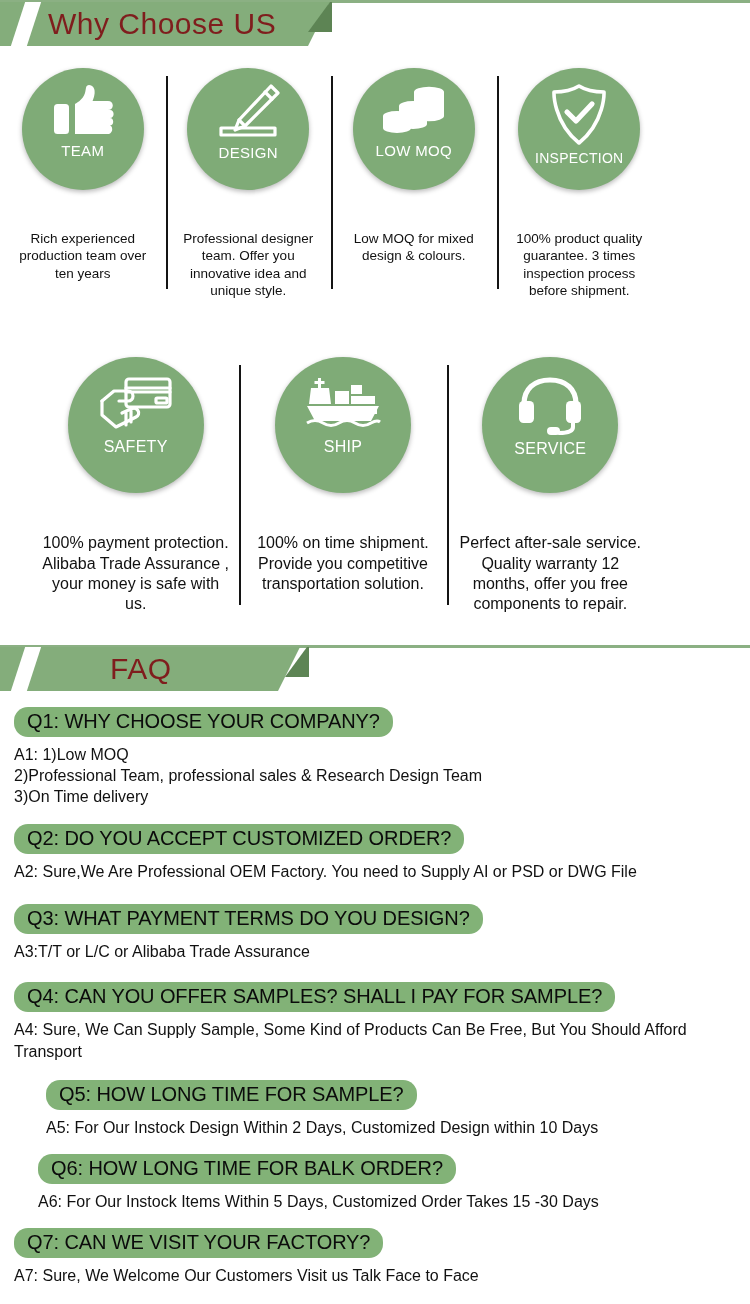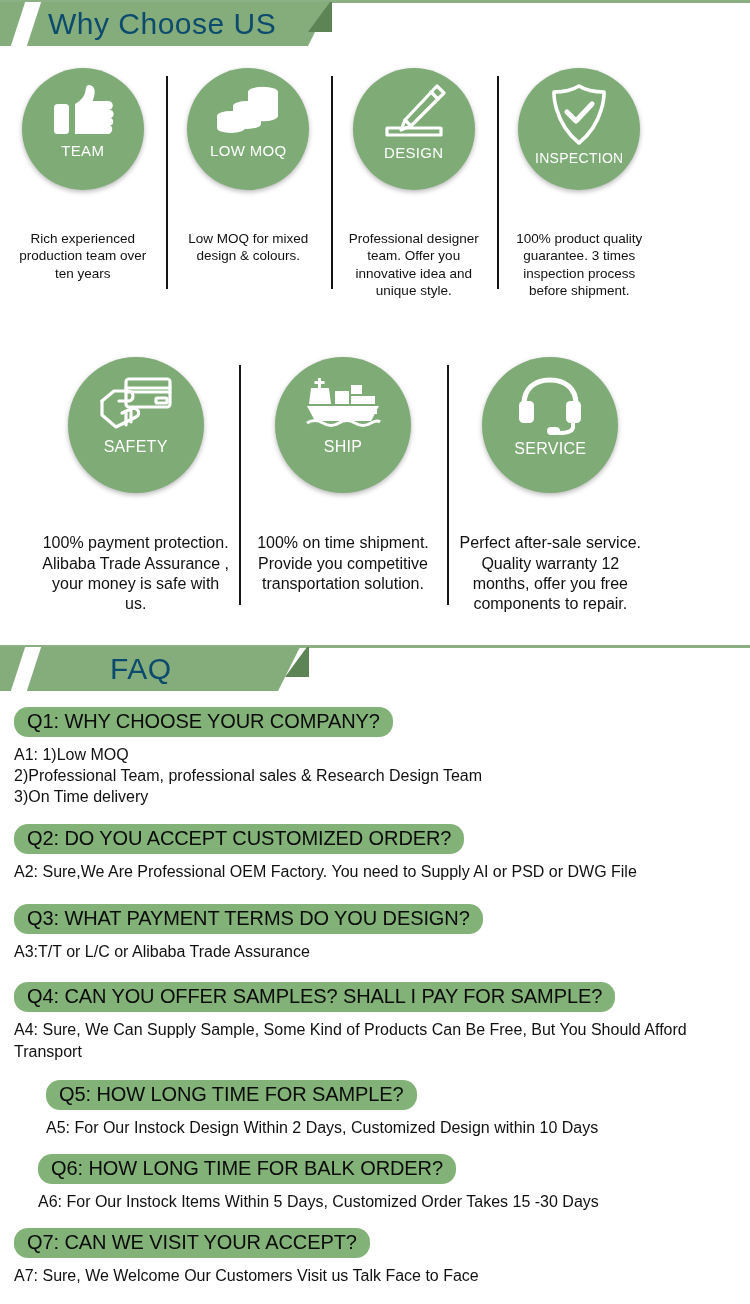--- a/index.html
+++ b/index.html
@@ -53,21 +53,21 @@
   .banner-slash {
     position: absolute;
     top: 2px;
     left: 18px;
     width: 16px;
     height: 44px;
     background: #ffffff;
     transform: skewX(-18deg);
   }
   .banner-text {
-    color: #0c4a6e;
+    color: #7f1d1d;
     font-size: 30px;
     font-weight: 400;
     letter-spacing: 0.5px;
     white-space: nowrap;
   }
 
   #why-banner .banner-body { width: 330px; }
   #why-banner .banner-fold { left: 308px; clip-path: polygon(22px 0, 100% 0, 100% 100%, 0 100%); }
   #why-banner .banner-text { margin-left: 48px; }
 
@@ -194,20 +194,35 @@
 
       <div class="feat-cell">
         <div class="circle">
           <svg width="62" height="54" viewBox="0 0 62 54">
             <rect x="2" y="20" width="15" height="30" rx="3.5" fill="#ffffff"></rect>
             <path d="M23 50 L23 20 C23 20 31 16 33 9 C34.2 4.6 33.6 1 37 1 C41 1 43.2 4.6 42.6 9.5 C42.2 13 40.6 17 40.6 17 L56 17 C59 17 60.8 19 60.8 21.5 C60.8 24 59 26 56 26 L58 26 C60.4 26 61.6 27.8 61.6 30 C61.6 32.2 60.4 34 58 34 C60 34 61.2 35.6 61.2 37.8 C61.2 40 60 41.6 57.6 41.6 C59.2 41.6 60.2 43.2 60.2 45.2 C60.2 47.6 58.6 50 55.6 50 Z" fill="#ffffff"></path>
           </svg>
           <span class="circle-label">TEAM</span>
         </div>
         <div class="feat-desc">Rich experienced production team over ten years</div>
+      </div>
+
+      <div class="feat-cell">
+        <div class="circle">
+          <svg width="66" height="56" viewBox="0 0 66 56">
+            <g fill="none" stroke="#ffffff" stroke-width="3.2" stroke-linejoin="round" stroke-linecap="round">
+              <path d="M56 2 L63 9 L30 42 L20 46 L24 36 Z"></path>
+              <path d="M50 8 L57 15"></path>
+              <path d="M24 36 L30 42"></path>
+              <path d="M6 44 L60 44 L60 51 L6 51 Z"></path>
+            </g>
+          </svg>
+          <span class="circle-label">DESIGN</span>
+        </div>
+        <div class="feat-desc">Professional designer team. Offer you innovative idea and unique style.</div>
       </div>
 
       <div class="feat-cell">
         <div class="circle">
           <svg width="64" height="54" viewBox="0 0 64 54">
             <g fill="#ffffff">
               <ellipse cx="47" cy="8" rx="15" ry="5.2"></ellipse>
               <rect x="32" y="8" width="30" height="6"></rect>
               <ellipse cx="47" cy="14" rx="15" ry="5.2"></ellipse>
               <rect x="32" y="14" width="30" height="6"></rect>
@@ -228,35 +243,20 @@
               <ellipse cx="15" cy="32" rx="14" ry="5"></ellipse>
               <rect x="1" y="32" width="28" height="6"></rect>
               <ellipse cx="15" cy="38" rx="14" ry="5"></ellipse>
               <rect x="1" y="38" width="28" height="6"></rect>
               <ellipse cx="15" cy="44" rx="14" ry="5"></ellipse>
             </g>
           </svg>
           <span class="circle-label">LOW MOQ</span>
         </div>
         <div class="feat-desc">Low MOQ for mixed design &amp; colours.</div>
-      </div>
-
-      <div class="feat-cell">
-        <div class="circle">
-          <svg width="66" height="56" viewBox="0 0 66 56">
-            <g fill="none" stroke="#ffffff" stroke-width="3.2" stroke-linejoin="round" stroke-linecap="round">
-              <path d="M56 2 L63 9 L30 42 L20 46 L24 36 Z"></path>
-              <path d="M50 8 L57 15"></path>
-              <path d="M24 36 L30 42"></path>
-              <path d="M6 44 L60 44 L60 51 L6 51 Z"></path>
-            </g>
-          </svg>
-          <span class="circle-label">DESIGN</span>
-        </div>
-        <div class="feat-desc">Professional designer team. Offer you innovative idea and unique style.</div>
       </div>
 
       <div class="feat-cell">
         <div class="circle">
           <svg width="56" height="62" viewBox="0 0 56 62">
             <path d="M28 2 C20 7 10 8 3 8 C3 8 2 38 28 59 C54 38 53 8 53 8 C46 8 36 7 28 2 Z" fill="none" stroke="#ffffff" stroke-width="3.6" stroke-linejoin="round"></path>
             <path d="M16 28 L25 37 L41 20" fill="none" stroke="#ffffff" stroke-width="5.2" stroke-linecap="round" stroke-linejoin="round"></path>
           </svg>
           <span class="circle-label small">INSPECTION</span>
         </div>
@@ -360,19 +360,19 @@
       <div class="faq-q pad-left-q">Q5: HOW LONG TIME FOR SAMPLE?</div>
       <div class="faq-a pad-left-a">A5: For Our Instock Design Within 2 Days, Customized Design within 10  Days</div>
     </div>
 
     <div class="faq-item" style="margin-top:16px;padding-left:24px;">
       <div class="faq-q pad-left-q">Q6: HOW LONG TIME FOR BALK ORDER?</div>
       <div class="faq-a pad-left-a"> A6: For Our Instock Items Within 5 Days, Customized Order Takes 15 -30 Days</div>
     </div>
 
     <div class="faq-item" style="margin-top:16px;">
-      <div class="faq-q pad-left-q">Q7: CAN WE VISIT YOUR ACCEPT?</div>
+      <div class="faq-q pad-left-q">Q7: CAN WE VISIT YOUR FACTORY?</div>
       <div class="faq-a pad-left-a">A7: Sure, We Welcome Our Customers Visit us Talk Face to Face</div>
     </div>
 
   </div>
 
 </div>
 
 </body></html>

